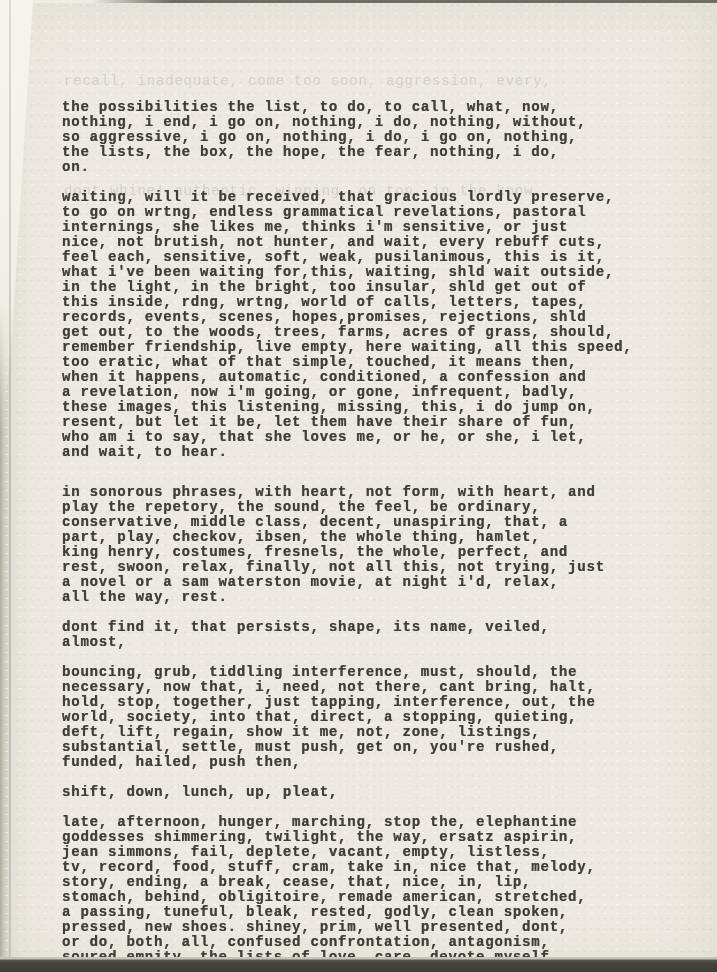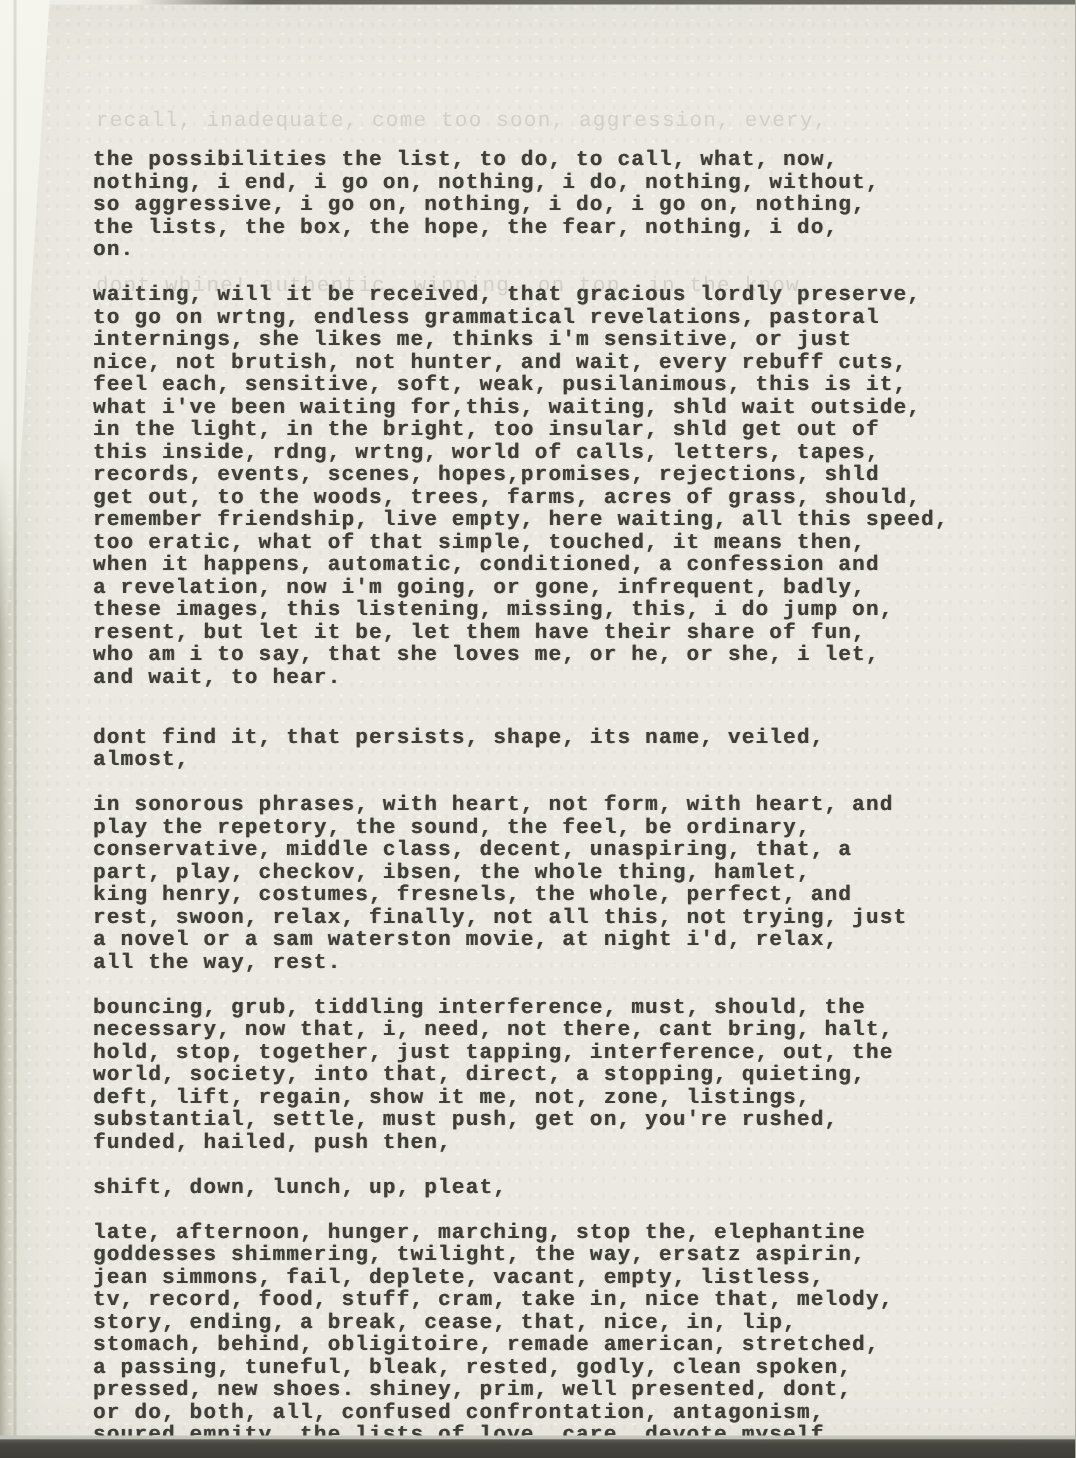--- a/index.html
+++ b/index.html
@@ -99,30 +99,30 @@
 records, events, scenes, hopes,promises, rejections, shld
 get out, to the woods, trees, farms, acres of grass, should,
 remember friendship, live empty, here waiting, all this speed,
 too eratic, what of that simple, touched, it means then,
 when it happens, automatic, conditioned, a confession and
 a revelation, now i'm going, or gone, infrequent, badly,
 these images, this listening, missing, this, i do jump on,
 resent, but let it be, let them have their share of fun,
 who am i to say, that she loves me, or he, or she, i let,
 and wait, to hear.</p>
-    <p>dont find it, that persists, shape, its name, veiled,
-almost,</p>
     <p>in sonorous phrases, with heart, not form, with heart, and
 play the repetory, the sound, the feel, be ordinary,
 conservative, middle class, decent, unaspiring, that, a
 part, play, checkov, ibsen, the whole thing, hamlet,
 king henry, costumes, fresnels, the whole, perfect, and
 rest, swoon, relax, finally, not all this, not trying, just
 a novel or a sam waterston movie, at night i'd, relax,
 all the way, rest.</p>
+    <p>dont find it, that persists, shape, its name, veiled,
+almost,</p>
     <p>bouncing, grub, tiddling interference, must, should, the
 necessary, now that, i, need, not there, cant bring, halt,
 hold, stop, together, just tapping, interference, out, the
 world, society, into that, direct, a stopping, quieting,
 deft, lift, regain, show it me, not, zone, listings,
 substantial, settle, must push, get on, you're rushed,
 funded, hailed, push then,</p>
     <p>shift, down, lunch, up, pleat,</p>
     <p>late, afternoon, hunger, marching, stop the, elephantine
 goddesses shimmering, twilight, the way, ersatz aspirin,

